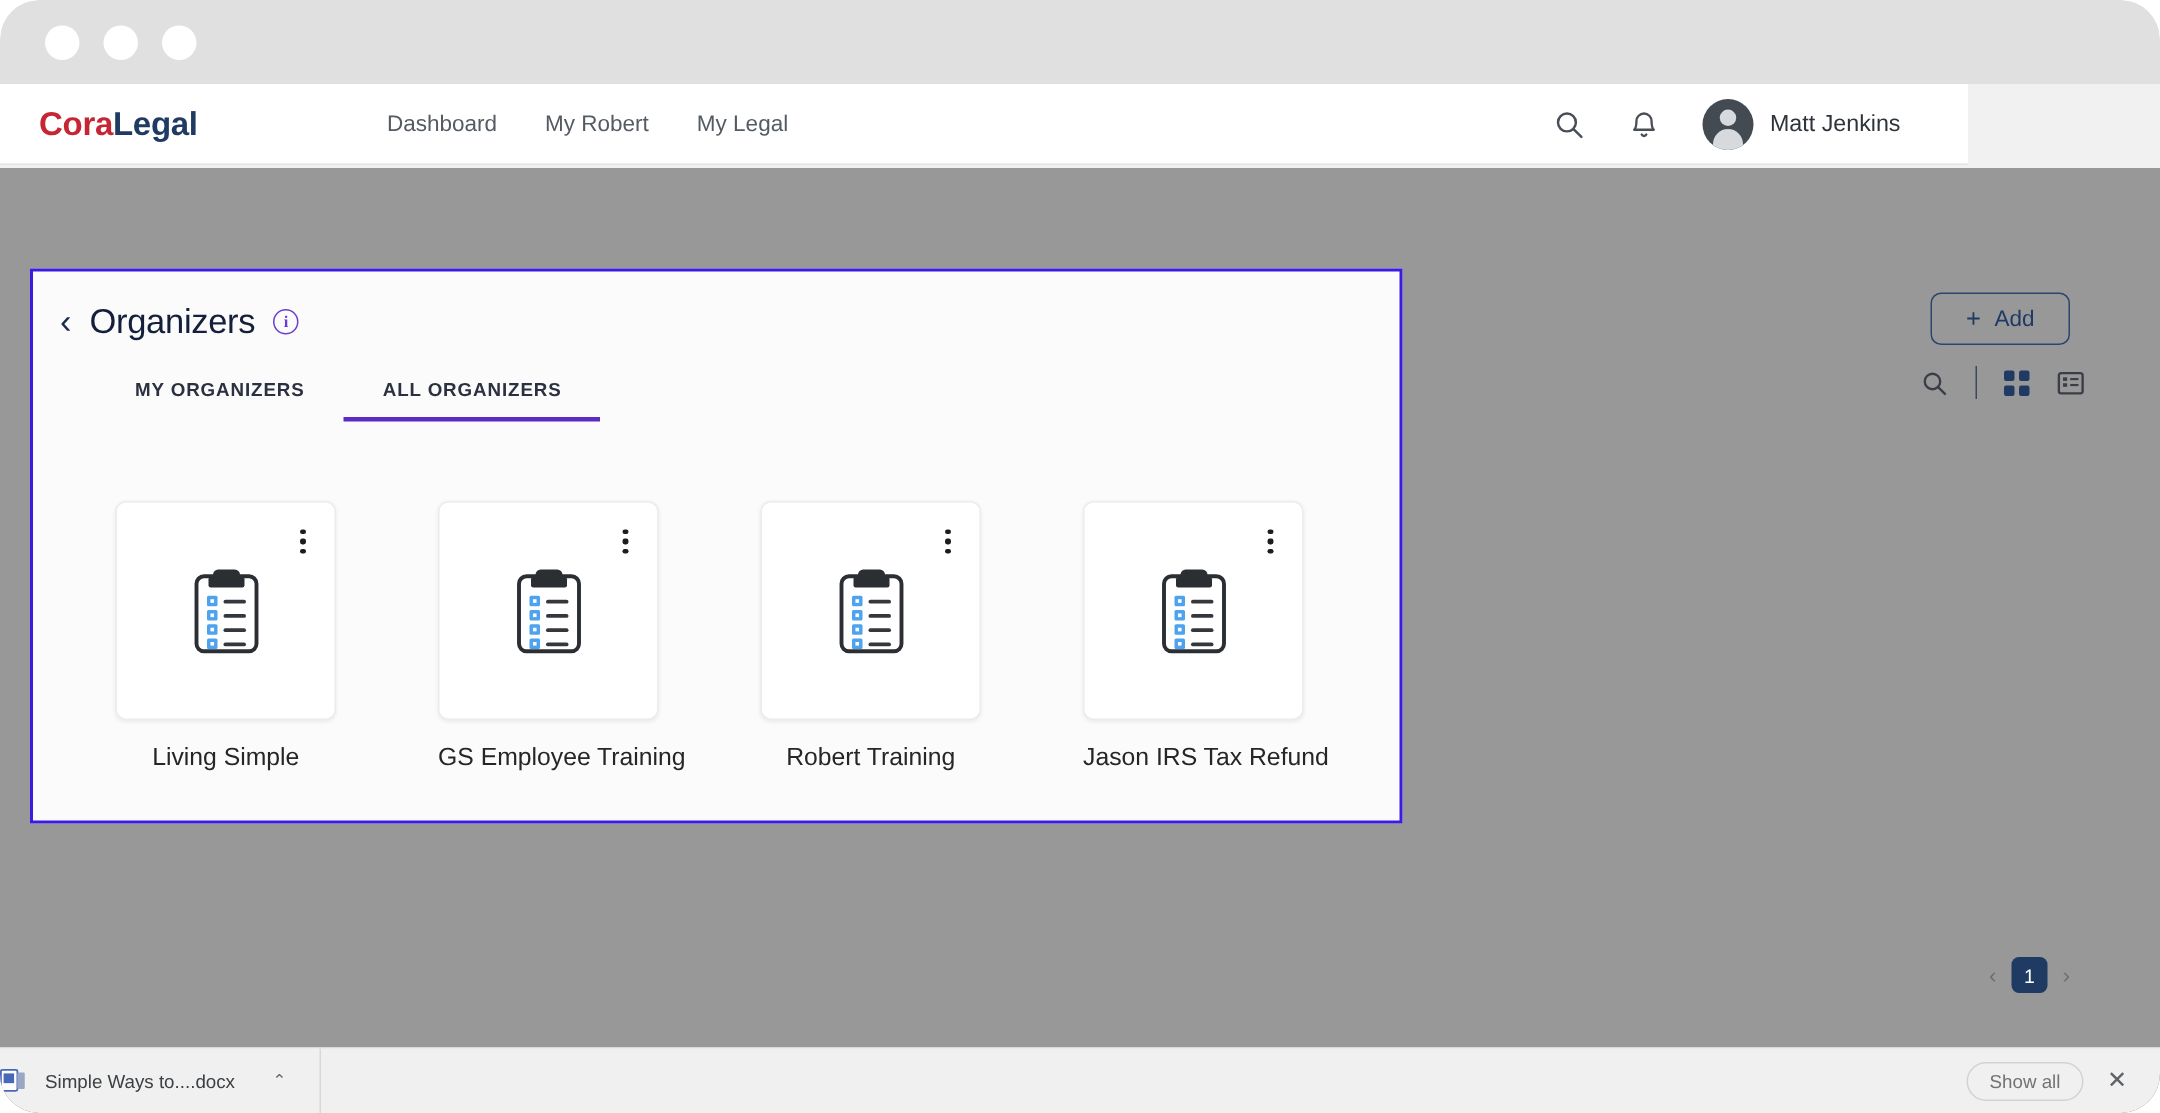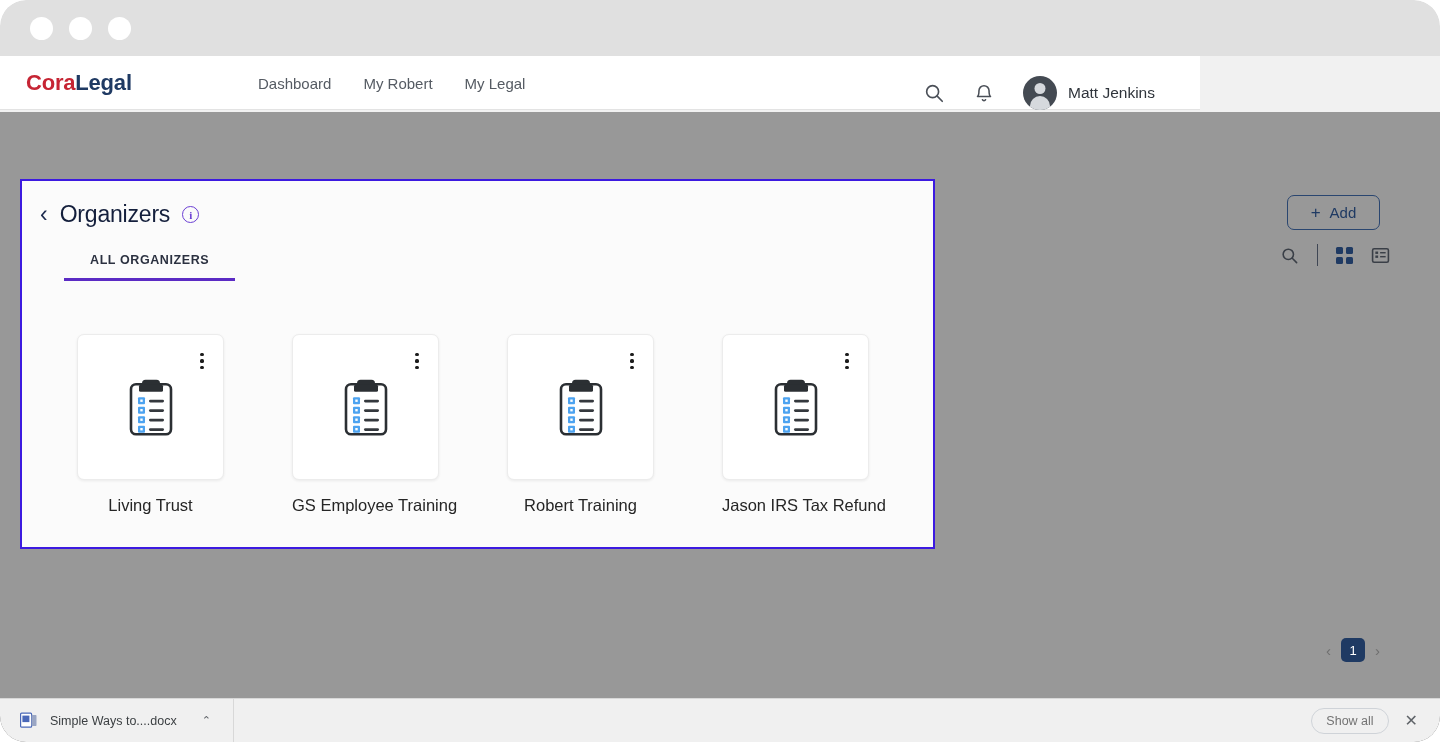--- a/index.html
+++ b/index.html
@@ -45,21 +45,21 @@
     position: absolute;
     left: 0; top: 56px;
     width: 1440px; height: 686px;
     background: #f1f1f1;
   }
 
   
   .navbar {
     position: absolute;
     left: 0; top: 0;
-    width: 1200px; height: 54px;
+    width: 1312px; height: 54px;
     background: #ffffff;
     border-bottom: 1px solid #e3e3e3;
     display: flex;
     align-items: center;
   }
   .logo {
     position: absolute;
     left: 26px; top: 50%;
     transform: translateY(-50%);
     font-size: 22px;
@@ -83,21 +83,20 @@
     white-space: nowrap;
   }
 
   .nav-right {
     position: absolute;
     right: 45px; top: 50%;
     transform: translateY(-50%);
     display: flex;
     align-items: center;
     gap: 28px;
-    margin-top: 10px;
   }
   .nav-icon { width: 22px; height: 22px; display:block; color:#4a4f57; }
   .avatar-wrap { display:flex; align-items:center; gap: 11px; }
   .avatar {
     width: 34px; height: 34px;
     border-radius: 50%;
     background: #444a52;
     position: relative;
     overflow: hidden;
   }
@@ -282,21 +281,21 @@
     width: 1440px; height: 44px;
     background: #f0f0f0;
     border-top: 1px solid #d8d8d8;
     border-bottom-left-radius: 26px;
     border-bottom-right-radius: 26px;
     display: flex;
     align-items: center;
   }
   .dl-item {
     display:flex; align-items:center; gap:13px;
-    padding: 0 22px 0 20px;
+    padding: 0 22px 0 0;
     height: 44px;
     border-right: 1px solid #d8d8d8;
     cursor: pointer;
   }
   .doc-icon {
     width: 17px; height: 19px;
     position: relative;
   }
   .dl-name { font-size: 12.5px; color: #3c4043; white-space: nowrap; }
   .dl-chevron { font-size: 11px; color:#5f6368; margin-left: 12px; }
@@ -365,20 +364,21 @@
 
     <div class="panel">
 
       <div class="panel-header">
         <span class="back-chevron">‹</span>
         <span class="panel-title">Organizers</span>
         <span class="info-icon">i</span>
       </div>
 
       <div class="tabs">
+        <span class="tab">MY ORGANIZERS</span>
         <span class="tab active">ALL ORGANIZERS</span>
       </div>
 
       <div class="cards">
 
         <div class="card-cell">
           <div class="card">
             <span class="kebab">
                 <i></i>
                 <i></i>
@@ -395,21 +395,21 @@
                 <rect x="13.3" y="30.8" width="2.4" height="2.4" fill="#ffffff"></rect>
                 <rect x="22" y="31.1" width="15" height="2.6" rx="1.3" fill="#34383d"></rect>
               <rect x="11" y="38" width="7" height="7" rx="1" fill="#4da3f0"></rect>
                 <rect x="13.3" y="40.3" width="2.4" height="2.4" fill="#ffffff"></rect>
                 <rect x="22" y="40.6" width="15" height="2.6" rx="1.3" fill="#34383d"></rect>
               <rect x="11" y="47.5" width="7" height="7" rx="1" fill="#4da3f0"></rect>
                 <rect x="13.3" y="49.8" width="2.4" height="2.4" fill="#ffffff"></rect>
                 <rect x="22" y="50.1" width="15" height="2.6" rx="1.3" fill="#34383d"></rect>
             </svg>
           </div>
-          <div class="card-label">Living Trust</div>
+          <div class="card-label">Living Simple</div>
         </div>
 
         <div class="card-cell">
           <div class="card">
             <span class="kebab">
                 <i></i>
                 <i></i>
                 <i></i>
               </span>
             <svg class="clipboard" width="48" height="60" viewBox="0 0 48 60">

